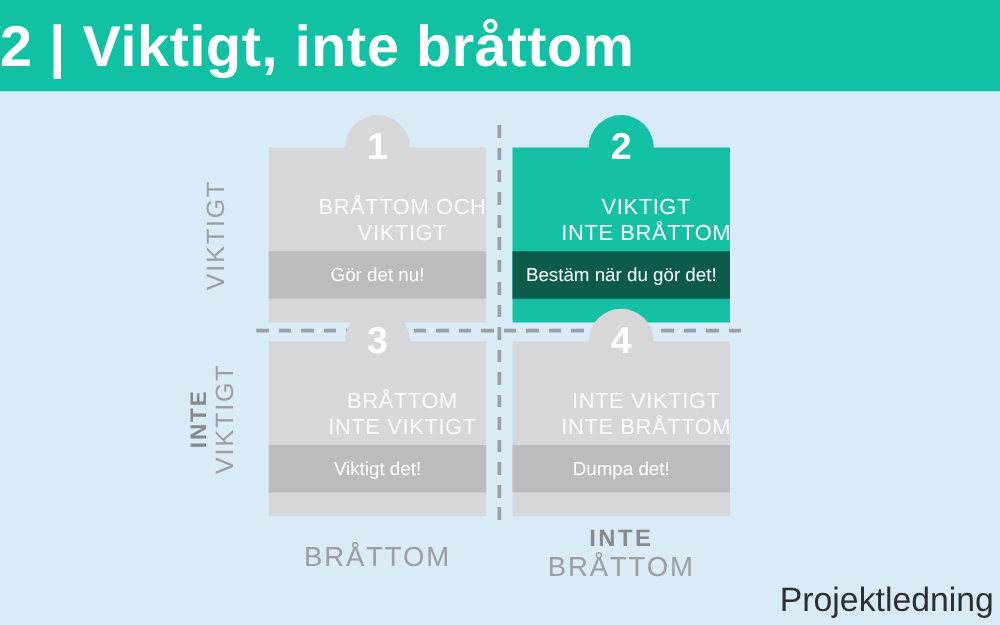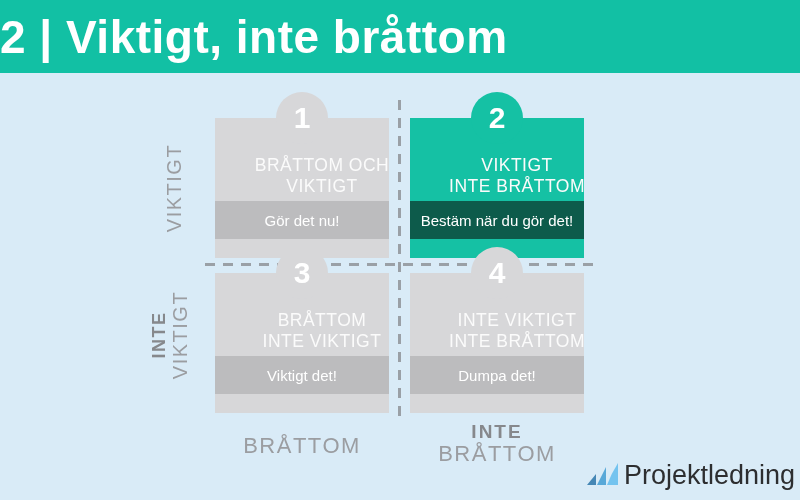--- a/index.html
+++ b/index.html
@@ -85,21 +85,21 @@
   }
   .x-label-right {
     position:absolute; left:410px; top:422px; width:174px; text-align:center;
   }
   .x-label-right .l1 { display:block; font-weight:700; font-size:19px; letter-spacing:2px; color:#86888c; line-height:20px; }
   .x-label-right .l2 { display:block; font-size:22px; letter-spacing:1.5px; color:#9b9da1; line-height:24px; }
 
   
   .logo {
     position:absolute; right:5px; top:459px; height:32px;
-    display:flex; align-items:center; gap:5px; z-index:1;
+    display:flex; align-items:center; gap:5px; z-index:1;flex-direction:column;
   }
   .logo .mark { display:block; }
   .logo .wordmark { font-size:27px; color:#2d2e30; line-height:32px; }
 </style>
 </head>
 <body>
 
 <div class="header">
   <h1>2 | Viktigt, inte bråttom</h1>
 </div>

